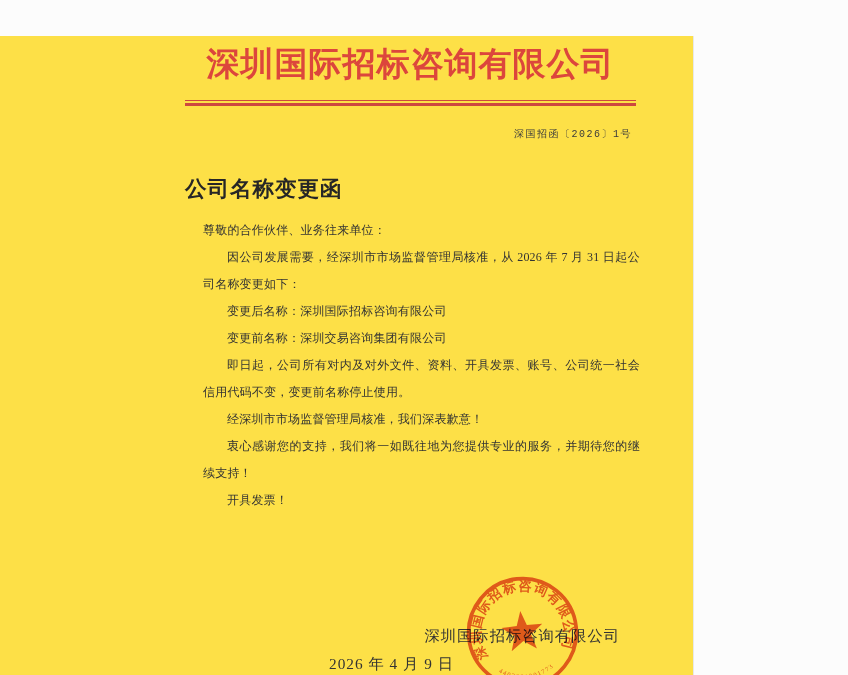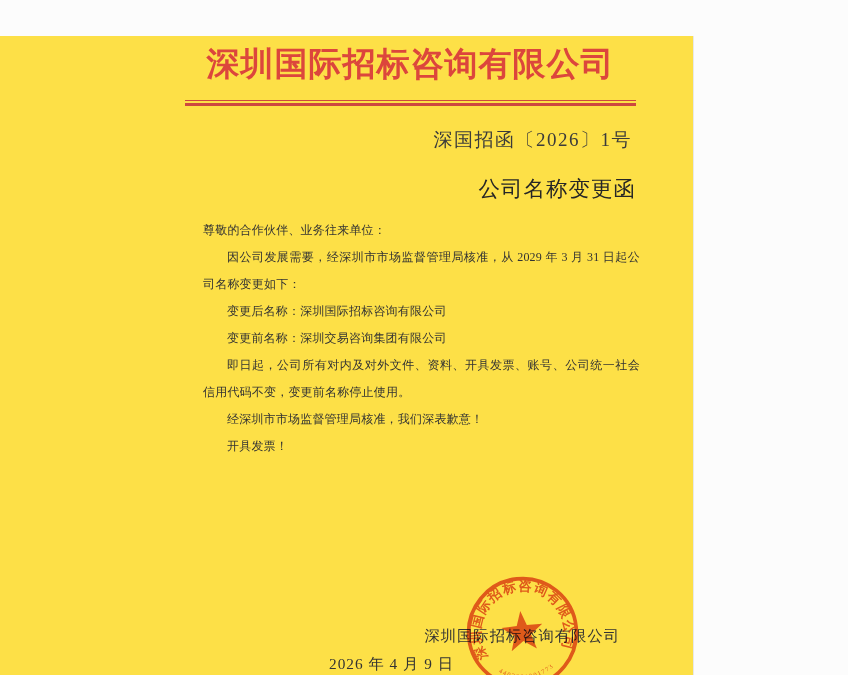--- a/index.html
+++ b/index.html
@@ -31,29 +31,30 @@
     letter-spacing: 1px;
     white-space: nowrap;
   }
   .rule-top { left: 185px; top: 64px; width: 451px; }
   .rule-top .thin  { height: 0; border-top: 1.5px solid #cd473f; }
   .rule-top .thick { height: 0; border-top: 3px solid #cd473f; margin-top: 2px; }
 
   .doc-number {
     left: 185px; top: 91px; width: 447px;
     text-align: right;
-    font-size: 19px;
+    font-size: 10px;
     color: #3b3b3b;
     letter-spacing: 1.5px;
+    font-family: Liberation Mono, monospace;
   }
   .doc-title {
     left: 185px; top: 138px; width: 451px;
-    text-align: right;
+    text-align: left;
     font-size: 21.5px;
-    font-weight: normal;
+    font-weight: bold;
     color: #262626;
     letter-spacing: 1px;
   }
 
   .letter-body {
     left: 203px; top: 181px; width: 437px;
     font-size: 12px;
     line-height: 27px;
     color: #333333;
     text-align: justify;
@@ -108,25 +109,26 @@
       <div class="thick"></div>
     </div>
 
     <div class="abs doc-number">深国招函〔2026〕1号</div>
 
     <div class="abs doc-title">公司名称变更函</div>
 
     <div class="abs letter-body">
       <p class="no-indent">尊敬的合作伙伴、业务往来单位：</p>
       <div>
-          <p>因公司发展需要，经深圳市市场监督管理局核准，从 2029 年 3 月 31 日起公司名称变更如下：</p>
+          <p>因公司发展需要，经深圳市市场监督管理局核准，从 2026 年 7 月 31 日起公司名称变更如下：</p>
           <p>变更后名称：深圳国际招标咨询有限公司</p>
           <p>变更前名称：深圳交易咨询集团有限公司</p>
           <p>即日起，公司所有对内及对外文件、资料、开具发票、账号、公司统一社会信用代码不变，变更前名称停止使用。</p>
           <p>经深圳市市场监督管理局核准，我们深表歉意！</p>
+          <p>衷心感谢您的支持，我们将一如既往地为您提供专业的服务，并期待您的继续支持！</p>
           <p>开具发票！</p>
         </div>
     </div>
 
     <div class="abs sig-company">深圳国际招标咨询有限公司</div>
 
     <div class="abs sig-date">2026 年 4 月 9 日</div>
 
     <div class="abs page-num">— 1 —</div>
 

